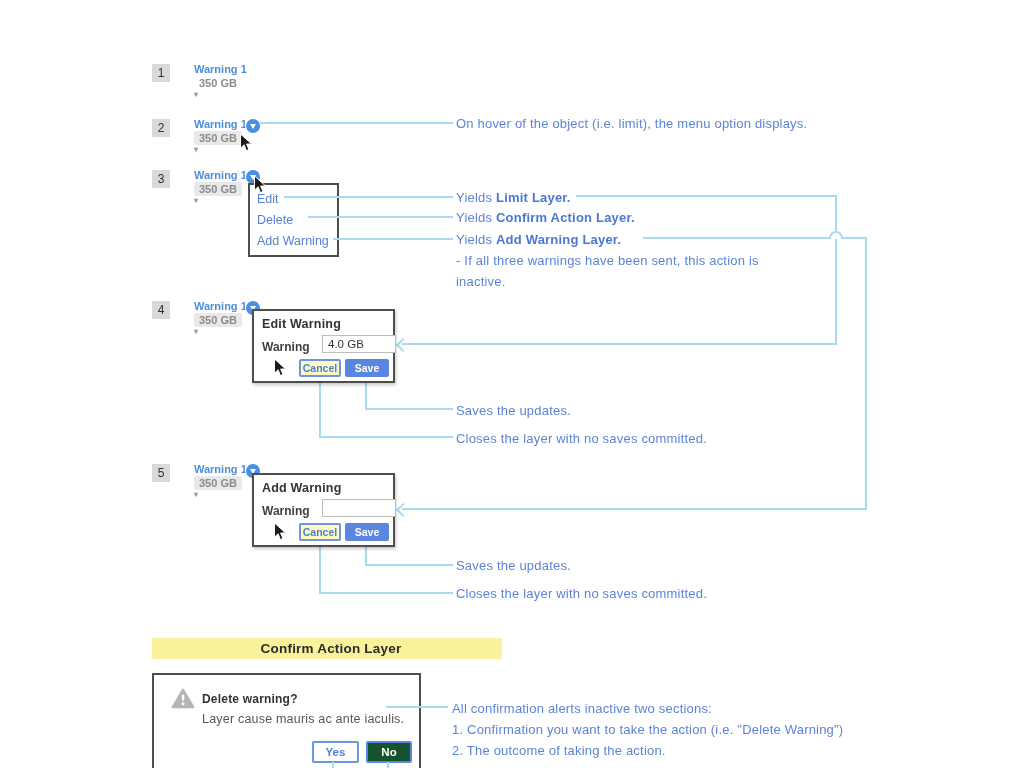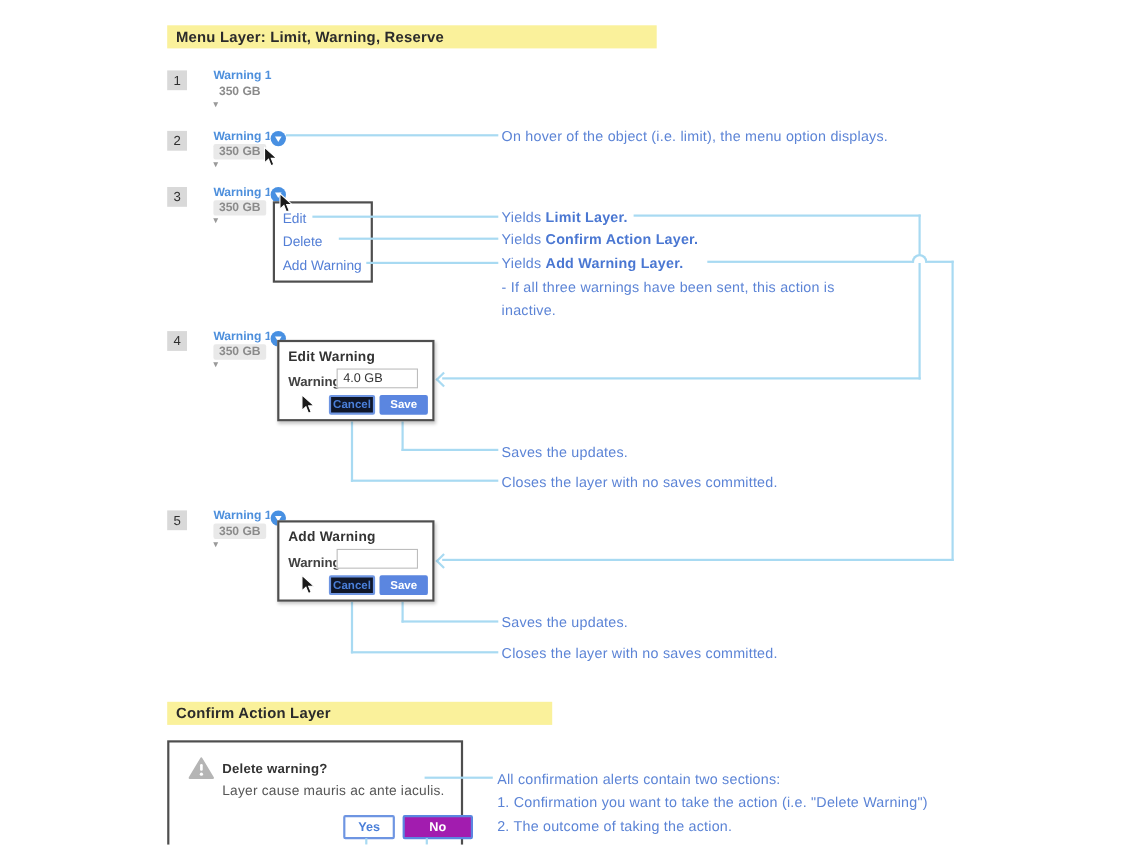--- a/index.html
+++ b/index.html
@@ -24,52 +24,51 @@
              border-top:5px solid #fff;margin-top:1px;}
 
   .panel{position:absolute;background:#fff;border:2px solid #4e4e4e;box-sizing:border-box;}
   .shadow{box-shadow:1px 2px 3px rgba(0,0,0,.22);}
 
   .menu{padding:4px 0 0 7px;}
   .menu-item{color:#547fd6;font-size:12.5px;line-height:21px;font-weight:500;cursor:pointer;}
 
   .dlg-title{position:absolute;left:8px;top:6px;font-size:12.5px;font-weight:bold;color:#333;letter-spacing:.2px;}
   .dlg-label{position:absolute;left:8px;top:29px;font-size:12px;font-weight:bold;color:#414141;}
-  .dlg-input{position:absolute;left:52px;top:24px;width:74px;height:18px;border:1px solid #bdbdbd;
+  .dlg-input{position:absolute;left:68px;top:24px;width:74px;height:18px;border:1px solid #bdbdbd;
              font-size:11.5px;color:#333;padding:0 5px;font-family:"Liberation Sans",sans-serif;box-sizing:border-box;}
   .btn{position:absolute;height:18px;font-size:10.5px;font-weight:bold;border-radius:2px;
        display:flex;align-items:center;justify-content:center;box-sizing:border-box;cursor:pointer;}
-  .btn-cancel{border:2px solid #6e95e2;color:#4a7fd9;background:#0f172a;width:42px;}
+  .btn-cancel{border:2px solid #6e95e2;color:#4a7fd9;background:#fef9c3;width:42px;}
   .btn-save{background:#5b86e0;border:2px solid #5b86e0;color:#fff;width:44px;}
 
   .h{position:absolute;height:2px;background:#a8daf2;}
   .v{position:absolute;width:2px;background:#a8daf2;}
   .hop{position:absolute;width:14px;height:8px;border:2px solid #a8daf2;border-bottom:none;
        border-radius:7px 7px 0 0;background:#fff;box-sizing:border-box;}
   .arrow{position:absolute;width:8px;height:8px;border-left:2px solid #a8daf2;border-bottom:2px solid #a8daf2;
          transform:rotate(45deg);}
 
   .note{position:absolute;color:#5c84d6;font-size:13px;line-height:20px;white-space:nowrap;letter-spacing:.2px;}
   .note b{color:#4a77d2;margin-left:.3em;}
 
   .c-head{position:absolute;left:48px;top:17px;font-size:12px;font-weight:bold;color:#333;letter-spacing:.2px;}
   .c-body{position:absolute;left:48px;top:37px;font-size:12.5px;color:#565656;letter-spacing:.2px;}
   .cbtn{position:absolute;height:22px;font-size:11.5px;font-weight:bold;border-radius:2px;
         display:flex;align-items:center;justify-content:center;box-sizing:border-box;cursor:pointer;}
   .cbtn-yes{border:2px solid #6e95e2;color:#4a7fd9;background:#fff;width:47px;}
-  .cbtn-no{background:#a21caf;border:2px solid #5b86e0;color:#fff;width:64px;}
+  .cbtn-no{background:#14532d;border:2px solid #5b86e0;color:#fff;width:46px;}
 
   .cursor{position:absolute;}
 </style>
 </head>
 <body>
 
 <div class="stage">
 
-  <div class="bar-yellow" style="left:152px;top:23px;width:445px;height:21px;">Menu Layer: Limit, Warning, Reserve</div>
 
   <div class="stepnum" style="left:152px;top:64px;">
     <span>1</span>
   </div>
   <div class="wobj" style="left:194px;top:63px;">
     <span class="nm">Warning 1</span>
     <span class="val">350 GB</span>
     <span class="caret">▾</span>
   </div>
 
@@ -192,35 +191,35 @@
   </svg>
 
   <div class="v" style="left:365px;top:547px;height:19px;"></div>
   <div class="h" style="left:365px;top:564px;width:88px;"></div>
   <div class="note" style="left:456px;top:556px;">Saves the updates.</div>
 
   <div class="v" style="left:319px;top:547px;height:47px;"></div>
   <div class="h" style="left:319px;top:592px;width:134px;"></div>
   <div class="note" style="left:456px;top:584px;">Closes the layer with no saves committed.</div>
 
-  <div class="bar-yellow" style="left:152px;top:638px;width:350px;height:21px;">Confirm Action Layer</div>
+  <div class="bar-yellow" style="left:152px;top:638px;width:350px;height:21px;text-align:center;">Confirm Action Layer</div>
 
   <div class="panel" style="left:152px;top:673px;width:269px;height:110px;">
     <svg style="position:absolute;left:17px;top:13px;" width="24" height="21" viewBox="0 0 24 21">
       <path d="M12 1.5 L22.5 19.2 L1.5 19.2 Z" fill="#b5b5b5" stroke="#b5b5b5" stroke-width="2" stroke-linejoin="round"></path>
       <rect x="10.9" y="6.5" width="2.4" height="6.2" rx="1.1" fill="#fff"></rect>
       <circle cx="12.1" cy="15.8" r="1.5" fill="#fff"></circle>
     </svg>
     <div class="c-head">Delete warning?</div>
     <div class="c-body">Layer cause mauris ac ante iaculis.</div>
     <div class="cbtn cbtn-yes" style="left:158px;top:66px;">Yes</div>
     <div class="cbtn cbtn-no" style="left:212px;top:66px;">No</div>
   </div>
 
   <div class="h" style="left:386px;top:706px;width:62px;"></div>
   <div class="v" style="left:332px;top:762px;height:6px;z-index:2;"></div>
   <div class="v" style="left:387px;top:762px;height:6px;z-index:2;"></div>
 
-  <div class="note" style="left:452px;top:699px;">All confirmation alerts contain two sections:</div>
+  <div class="note" style="left:452px;top:699px;">All confirmation alerts inactive two sections:</div>
   <div class="note" style="left:452px;top:720px;">1. Confirmation you want to take the action (i.e. "Delete Warning")</div>
   <div class="note" style="left:452px;top:741px;">2. The outcome of taking the action.</div>
 
 </div>
 
 </body></html>

